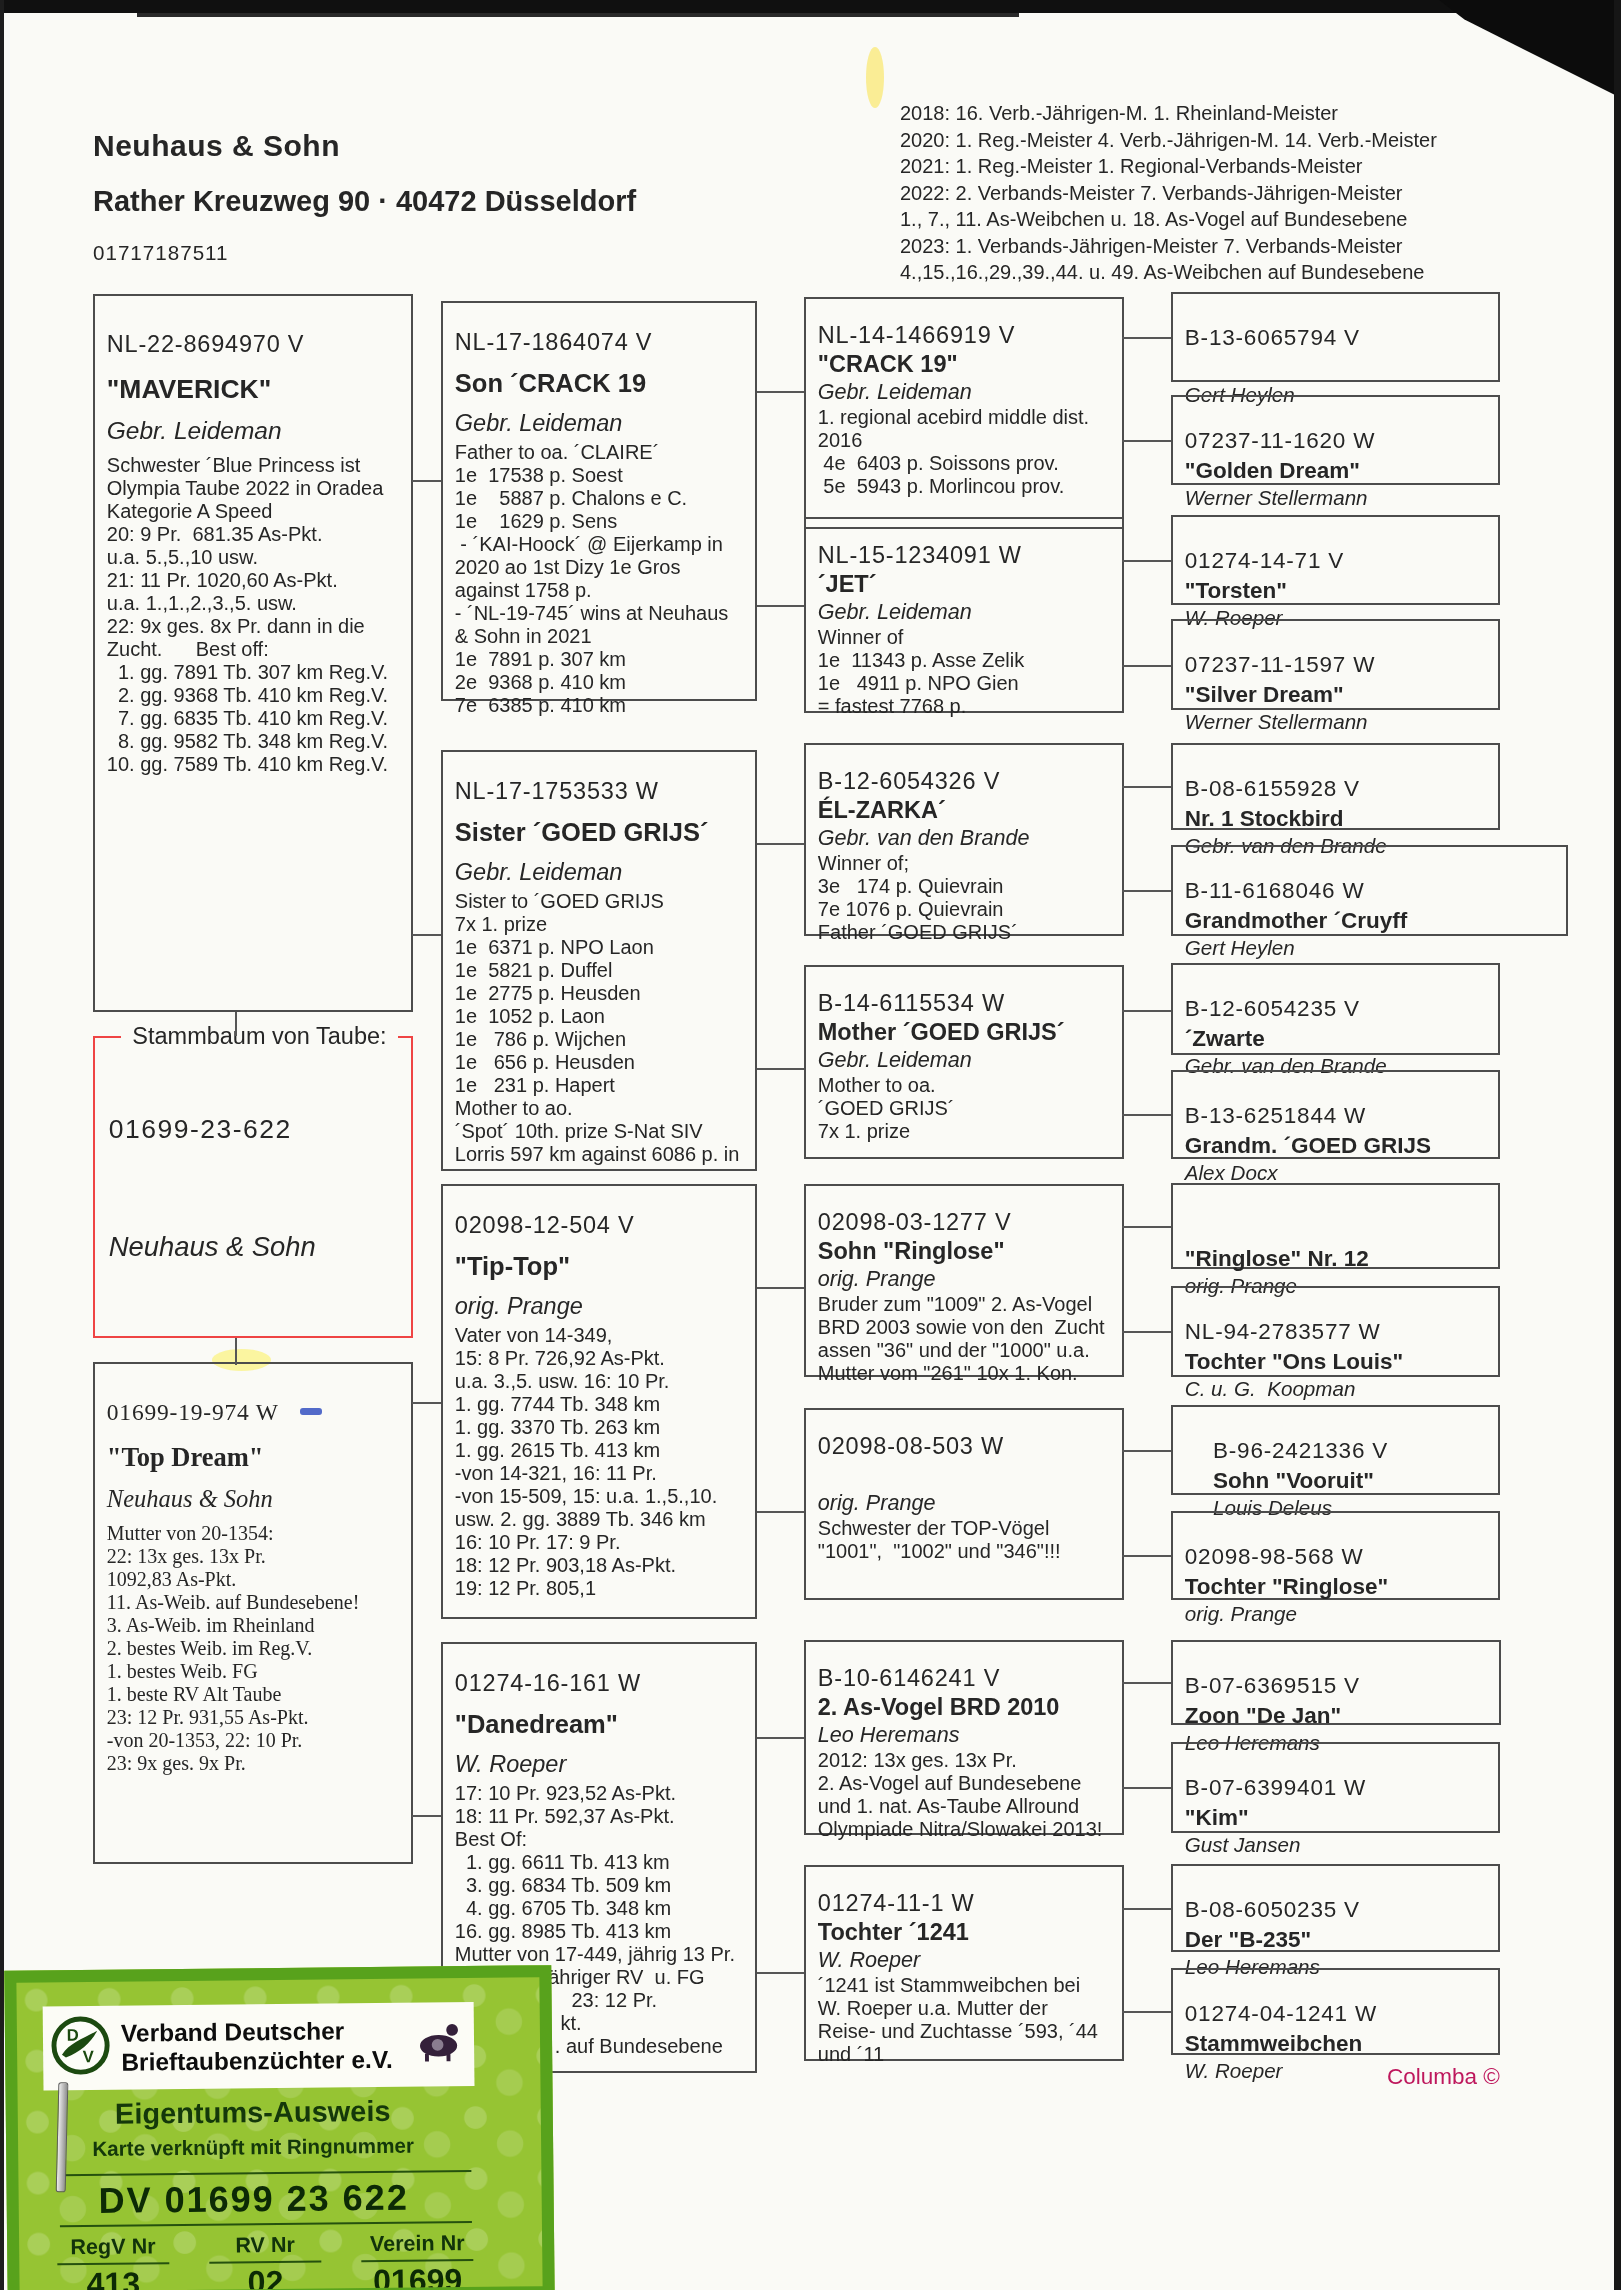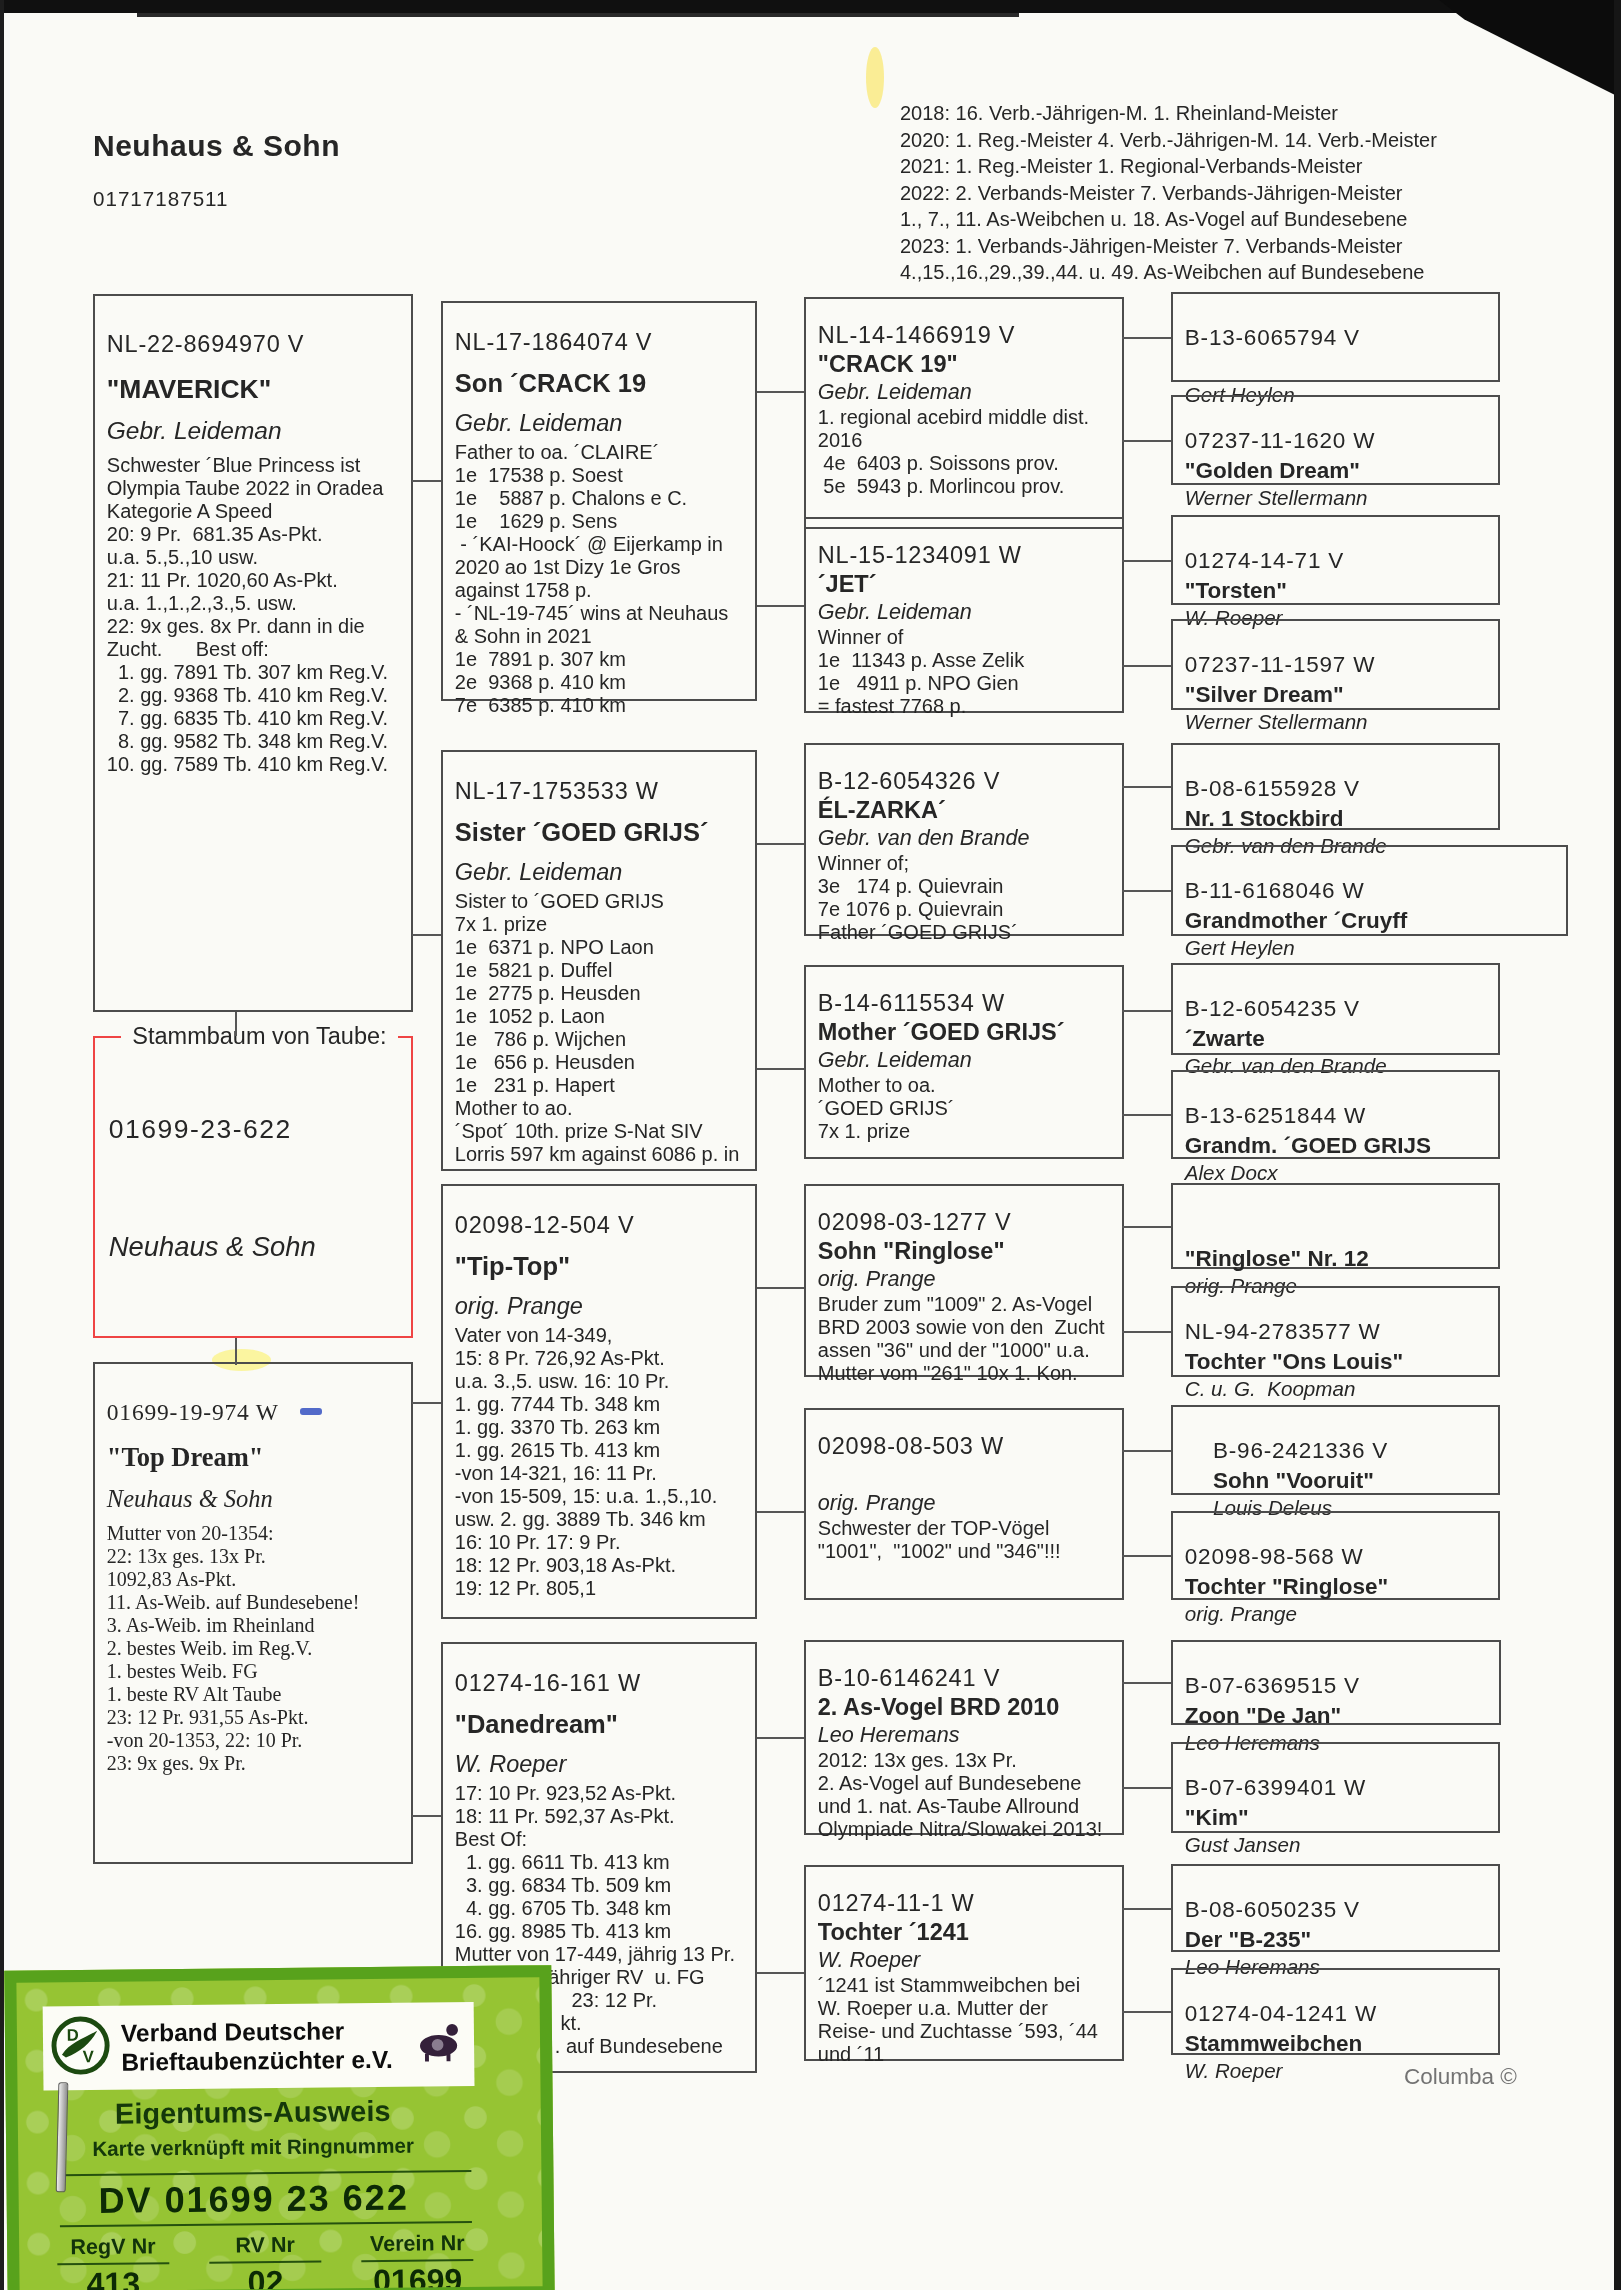--- a/index.html
+++ b/index.html
@@ -65,38 +65,39 @@
                 font-size:36px;font-weight:bold;color:#0c2a05;letter-spacing:2px;}
   #sticker-fields{position:absolute;top:252px;left:25.5px;width:441px;
                   display:flex;justify-content:space-between;}
   .sfield{display:flex;flex-direction:column;align-items:center;width:31%;}
   .sfield .flabel{font-size:21.6px;font-weight:bold;color:#11330a;}
   .sfield .fline{width:82%;height:2px;background:#25510e;margin-top:2.9px;}
   .sfield .fval{font-size:32px;font-weight:bold;color:#0c2a05;margin-top:1px;}
   #staple{position:absolute;left:39px;top:100px;width:7.8px;height:108px;
           background:linear-gradient(90deg,#ececec,#8f8f8f);border:1px solid #5d5d5d;
           border-radius:2.9px;transform:rotate(2deg);}
-  #columba{position:absolute;left:1387px;top:2064px;font-size:22.5px;color:#737373;z-index:1;margin-left:17px;}
+  #columba{position:absolute;left:1387px;top:2064px;font-size:22.5px;color:#be185d;z-index:1;}
 </style>
 </head>
 <body>
 
 <div id="page">
 
   <div class="art" id="art-top"></div>
   <div class="art" id="art-top2"></div>
   <div class="art" id="art-corner"></div>
   <div class="art" id="art-right"></div>
   <div class="art" id="art-left"></div>
   <div class="smudge" style="left:866px;top:47px;width:17.6px;height:61px;background:rgba(250,225,70,0.55);"></div>
   <div class="smudge" style="left:212px;top:1349px;width:59px;height:21.6px;background:rgba(252,240,90,0.55);"></div>
   <div class="smudge" style="left:300px;top:1408px;width:21.6px;height:6.9px;background:rgba(40,70,190,0.8);border-radius:2.9px;"></div>
 
   <div id="loft-header">
     <div id="loft-name">Neuhaus &amp; Sohn</div>
+    <div id="loft-address">Rather Kreuzweg 90  ·  40472 Düsseldorf</div>
     <div id="loft-phone">01717187511</div>
   </div>
 
   <div id="achievements">
       <div>2018: 16. Verb.-Jährigen-M. 1. Rheinland-Meister</div>
       <div>2020: 1. Reg.-Meister 4. Verb.-Jährigen-M. 14. Verb.-Meister</div>
       <div>2021: 1. Reg.-Meister 1. Regional-Verbands-Meister</div>
       <div>2022: 2. Verbands-Meister 7. Verbands-Jährigen-Meister</div>
       <div>1., 7., 11. As-Weibchen u. 18. As-Vogel auf Bundesebene</div>
       <div>2023: 1. Verbands-Jährigen-Meister 7. Verbands-Meister</div>

